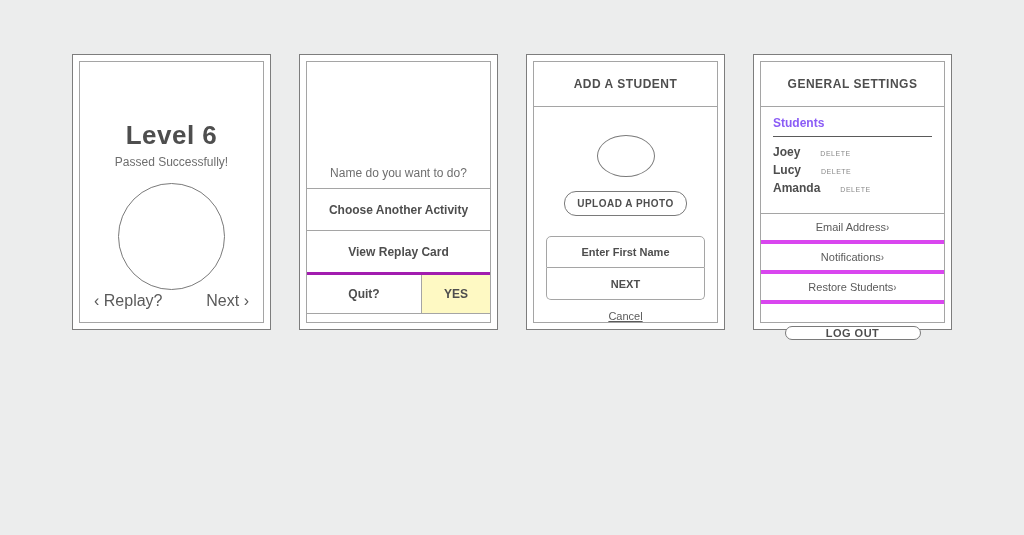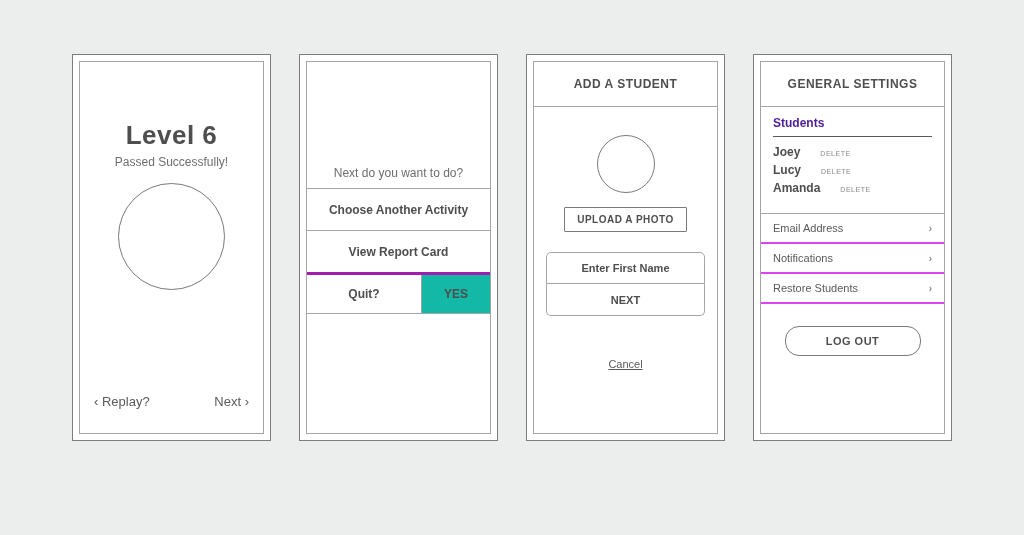--- a/index.html
+++ b/index.html
@@ -10,21 +10,21 @@
       height: 535px;
       overflow: hidden;
     }
     .canvas {
       display: flex;
       gap: 28px;
       padding: 54px 72px;
     }
     .phone {
       width: 200px;
-      height: 387px;
+      height: 276px;
       background: #fff;
       border: 1px solid #7d7d7d;
       position: relative;
     }
     .inner {
       position: absolute;
       inset: 6px;
       border: 1px solid #a5a5a5;
       display: flex;
       flex-direction: column;
@@ -32,78 +32,78 @@
     }
 
     
     .s1-title { margin-top: 58px; font-size: 26px; font-weight: 700; color: #4e4e4e; letter-spacing: 0.5px; }
     .s1-sub { margin-top: 4px; font-size: 12px; color: #6e6e6e; }
     .circle-lg {
       width: 107px; height: 107px; border: 1.5px solid #7a7a7a; border-radius: 50%;
       margin-top: 14px;
     }
     .s1-footer {
-      position: absolute; bottom: 24px; left: 0; right: 0;
+      position: absolute; bottom: 12px; left: 0; right: 0;
       display: flex; justify-content: space-between; padding: 0 14px;
-      font-size: 13px; color: #5a5a5a;
+      font-size: 16px; color: #5a5a5a;
     }
     .s1-footer .nav { cursor: pointer; }
     .chev { font-family: inherit; }
 
     
     .s2-top { height: 104px; }
     .s2-prompt { font-size: 12px; color: #6e6e6e; margin-bottom: 8px; text-align: center; }
     .s2-row {
       width: 100%; height: 42px; border-top: 1px solid #a5a5a5;
       display: flex; align-items: center; justify-content: center;
       font-size: 12px; font-weight: 700; color: #4e4e4e;
     }
     .s2-row:last-of-type { border-bottom: 1px solid #a5a5a5; }
     .s2-quit { display: flex; width: 100%; height: 42px; border-top: 3px solid #a21caf; border-bottom: 1px solid #a5a5a5; }
     .s2-quit-left { flex: 1; display: flex; align-items: center; justify-content: center; font-size: 12px; font-weight: 700; color: #4e4e4e; border-right: 1px solid #a5a5a5; }
-    .s2-quit-right { width: 68px; display: flex; align-items: center; justify-content: center; font-size: 12px; font-weight: 700; color: #4e4e4e; background: #14b8a6; }
+    .s2-quit-right { width: 68px; display: flex; align-items: center; justify-content: center; font-size: 12px; font-weight: 700; color: #4e4e4e; background: #fef9c3; }
     .s2-stack { width: 100%; text-align: right; }
 
     
     .s3-title { font-size: 12px; font-weight: 700; color: #4e4e4e; letter-spacing: 0.5px; padding: 15px 0; }
     .s3-divider { width: 100%; border-top: 1px solid #a5a5a5; }
     .circle-sm {
       width: 58px; height: 58px; border: 1.5px solid #7a7a7a; border-radius: 50%;
       margin-top: 28px;
     }
     .btn-outline {
-      margin-top: 14px; padding: 6px 12px; border: 1.5px solid #7a7a7a; border-radius: 1px;
+      margin-top: 14px; padding: 6px 12px; border: 1.5px solid #7a7a7a; border-radius: 12px;
       font-size: 10px; font-weight: 700; color: #4e4e4e; letter-spacing: 0.5px; background: #fff;
       cursor: pointer;
     }
     .s3-bottom { width: 100%; padding: 0 12px; margin-top: 20px; }
     .s3-field {
       width: 100%; height: 32px; border: 1px solid #a5a5a5; border-radius: 5px 5px 0 0;
       display: flex; align-items: center; justify-content: center;
       font-size: 11px; font-weight: 700; color: #4e4e4e;
     }
     .s3-next {
       width: 100%; height: 32px; border: 1px solid #a5a5a5; border-top: none; border-radius: 0 0 5px 5px;
       display: flex; align-items: center; justify-content: center;
       font-size: 11px; font-weight: 700; color: #4e4e4e; cursor: pointer;
     }
-    .s3-cancel { margin-top: 42px; font-size: 11px; color: #5a5a5a; text-decoration: underline; cursor: pointer; }
+    .s3-cancel { margin-top: 10px; font-size: 11px; color: #5a5a5a; text-decoration: underline; cursor: pointer; }
 
     
     .s4-title { font-size: 12px; font-weight: 700; color: #4e4e4e; letter-spacing: 0.5px; padding: 15px 0; }
     .s4-body { width: 100%; padding: 0 12px; }
-    .s4-section-label { font-size: 12px; font-weight: 700; color: #4c1d95; padding: 9px 0 6px; }
+    .s4-section-label { font-size: 12px; font-weight: 700; color: #8b5cf6; padding: 9px 0 6px; }
     .s4-hr { border: none; border-top: 1px solid #5a5a5a; margin: 0 0 6px 0; }
     .s4-student { display: flex; align-items: baseline; gap: 20px; padding: 2px 0; }
     .s4-student .name { font-size: 12px; font-weight: 700; color: #4e4e4e; }
     .s4-student .del { font-size: 7px; color: #8a8a8a; letter-spacing: 0.5px; cursor: pointer; }
     .s4-list { margin-top: 16px; width: 100%; border-top: 1px solid #a5a5a5; }
     .s4-item {
-      width: 100%; height: 30px; border-bottom: 2px solid #d946ef;
-      display: flex; align-items: center; justify-content: space-between;
+      width: 100%; height: 30px; border-bottom: 4px solid #d946ef;
+      display: flex; align-items: center; justify-content: center;
       padding: 0 12px; font-size: 11px; color: #5a5a5a; cursor: pointer;
     }
     .s4-item .arrow { font-size: 10px; color: #8a8a8a; font-weight: 700; }
     .s4-logout {
       margin: 22px auto 0; display: block; width: 136px; height: 30px;
       border: 1.5px solid #7a7a7a; border-radius: 14px; background: #fff;
       font-size: 11px; font-weight: 700; color: #4e4e4e; letter-spacing: 0.5px;
       cursor: pointer;
     }
   </style>
@@ -120,24 +120,24 @@
       <div class="s1-footer">
         <span class="nav"><span class="chev">‹</span> <span>Replay?</span></span>
         <span class="nav"><span>Next</span> <span class="chev">›</span></span>
       </div>
     </div>
   </div>
 
   <div class="phone">
     <div class="inner">
       <div class="s2-top"></div>
-      <div class="s2-prompt">Next do you want to do?</div>
+      <div class="s2-prompt">Name do you want to do?</div>
       <div class="s2-stack">
         <div class="s2-row">Choose Another Activity</div>
-        <div class="s2-row">View Report Card</div>
+        <div class="s2-row">View Replay Card</div>
         <div class="s2-quit">
           <div class="s2-quit-left">Quit?</div>
           <div class="s2-quit-right">YES</div>
         </div>
       </div>
     </div>
   </div>
 
   <div class="phone">
     <div class="inner">

